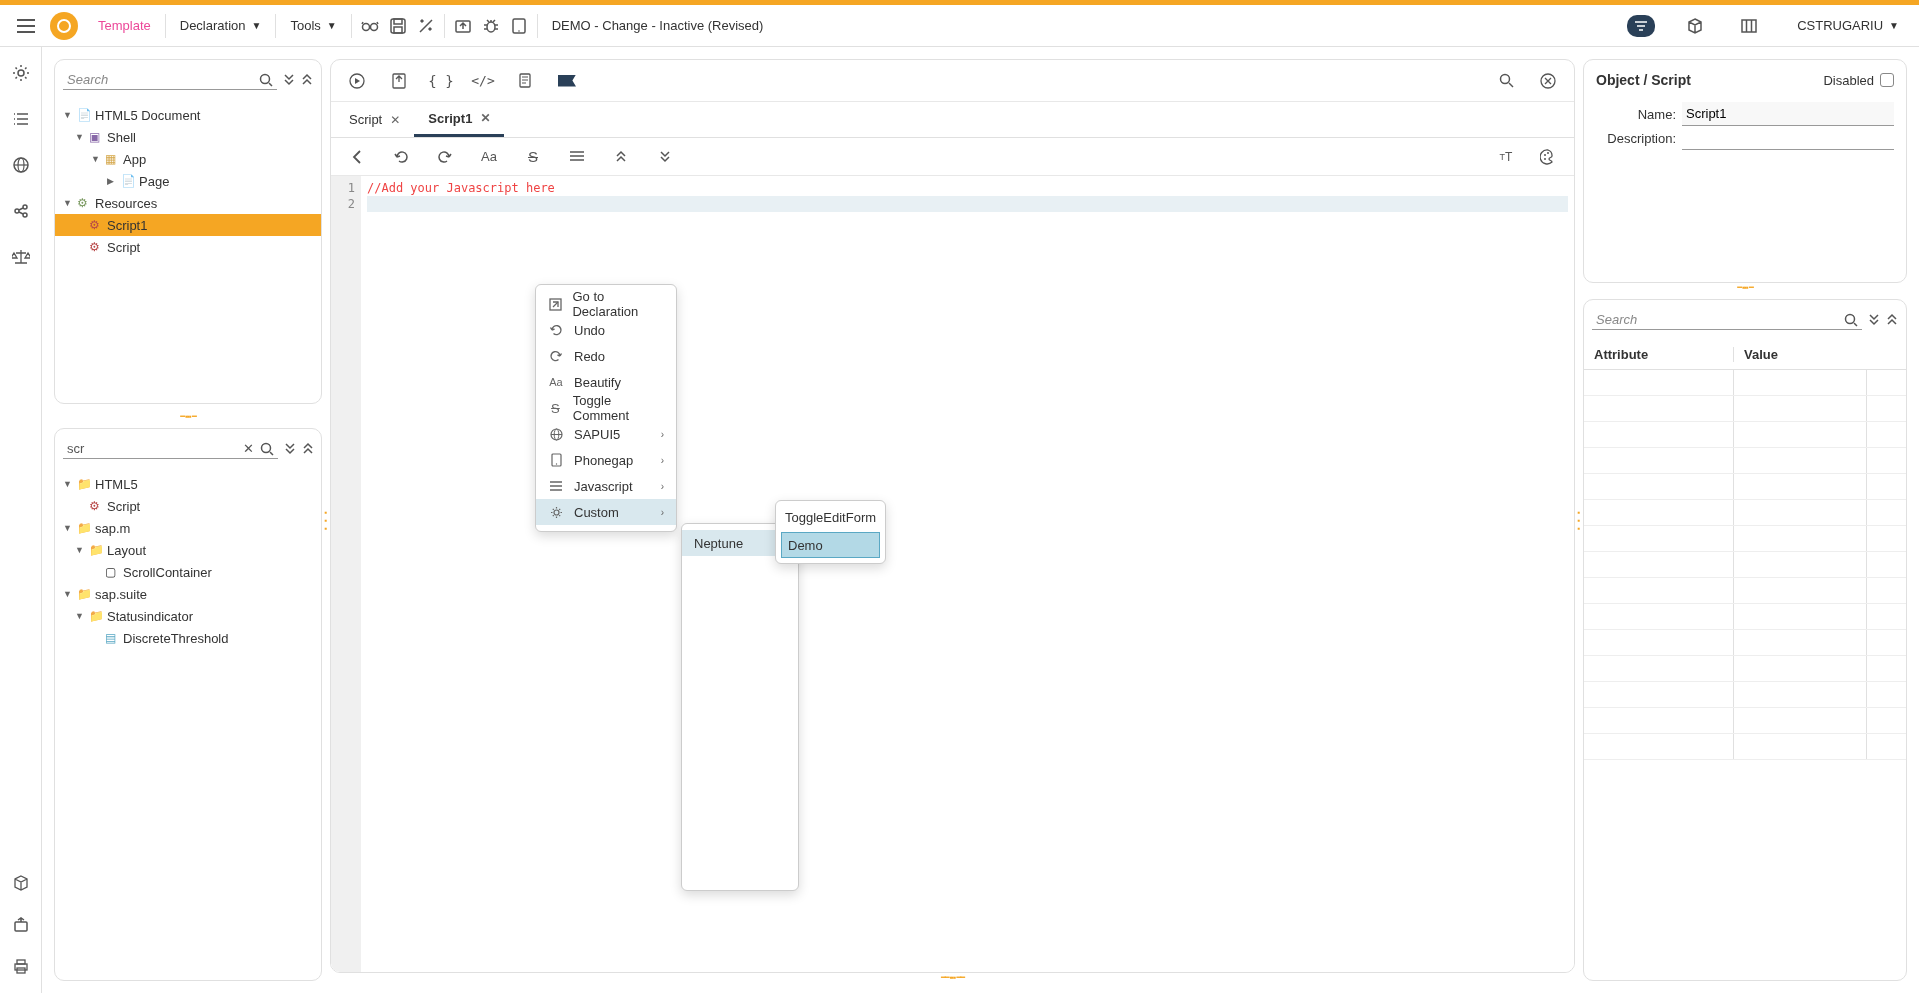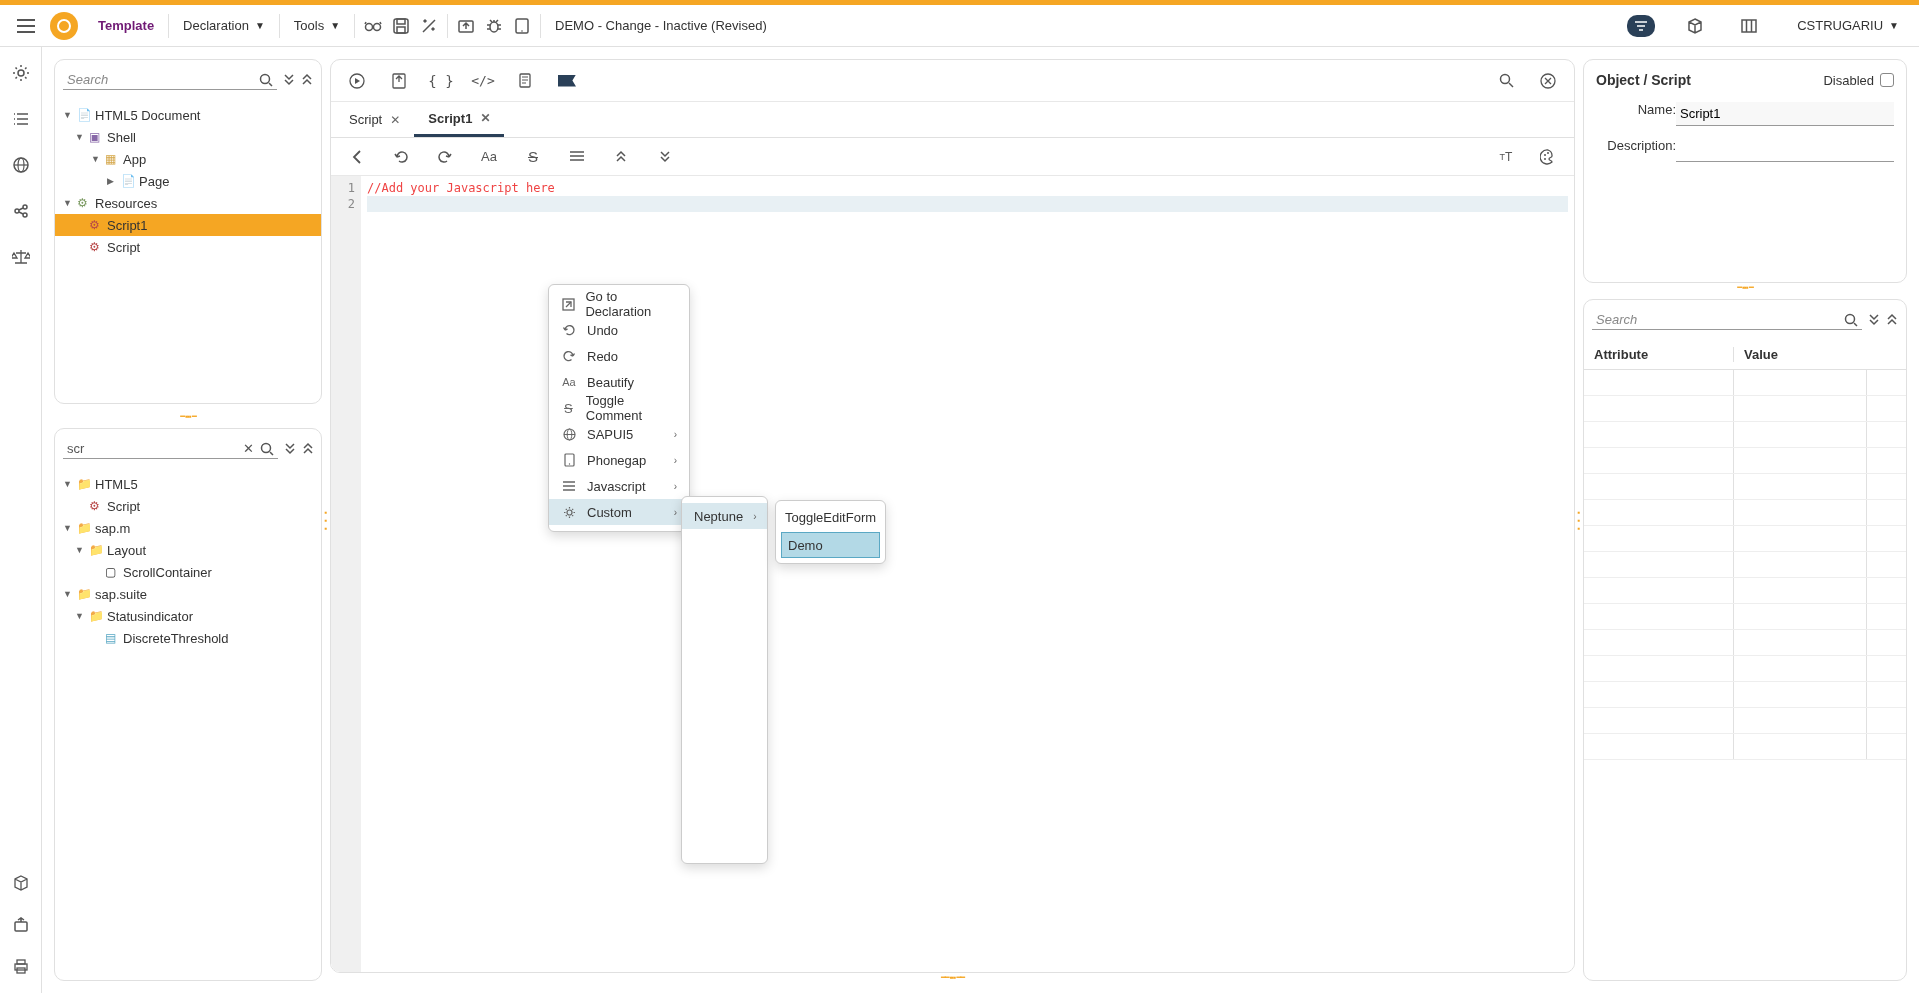--- a/index.html
+++ b/index.html
@@ -2,21 +2,21 @@
 <html><head>
 <meta charset="utf-8">
 <style>
 * { box-sizing: border-box; margin: 0; padding: 0; }
 body { font-family: Arial, sans-serif; font-size: 13px; color: #333; background: #fff; overflow: hidden; }
 .orange-bar { height: 5px; background: #f5a623; width: 100%; }
 .header { display: flex; align-items: center; height: 42px; border-bottom: 1px solid #e0e0e0; padding: 0 12px; }
 .icon-btn { width: 28px; height: 28px; display: inline-flex; align-items: center; justify-content: center; cursor: pointer; color: #555; }
 .logo-circle { width: 28px; height: 28px; border-radius: 50%; background: #f5a623; display: flex; align-items: center; justify-content: center; margin: 0 10px; }
 .logo-inner { width: 14px; height: 14px; border: 2px solid #fff; border-radius: 50%; }
-.header-label { font-weight: bold; padding: 0 10px; color: #701a75; }
+.header-label { font-weight: normal; padding: 0 10px; color: #ec4899; }
 .divider { width: 1px; height: 24px; background: #e0e0e0; margin: 0 4px; }
 .header-menu { display: flex; align-items: center; padding: 0 10px; cursor: pointer; gap: 6px; }
 .chevron-down { font-size: 10px; }
 .header-center { flex: 1; text-align: left; padding-left: 10px; color: #333; }
 .header-right { display: flex; align-items: center; gap: 26px; }
 .user-box { display: flex; align-items: center; gap: 6px; padding: 0 8px; }
 .pill-icon { background: #2a4058; color: #fff; width: 28px; height: 22px; border-radius: 10px; display: flex; align-items: center; justify-content: center; font-size: 12px; }
 
 .main-layout { display: flex; height: calc(100vh - 47px); }
 .left-rail { width: 42px; border-right: 1px solid #e0e0e0; display: flex; flex-direction: column; align-items: center; padding-top: 12px; gap: 18px; }
@@ -61,40 +61,40 @@
 .code-lines { flex: 1; padding: 4px 6px; font-family: monospace; font-size: 12px; line-height: 16px; }
 .code-highlight { background: #e8f0f4; display: inline-block; width: 100%; }
 .comment { color: #ef4444; }
 
 .right-panel { width: 336px; display: flex; flex-direction: column; padding: 12px 12px 12px 0; }
 .right-box-top { border: 1px solid #e0e0e0; border-radius: 10px; padding: 12px; height: 224px; }
 .right-header { display: flex; align-items: center; justify-content: space-between; margin-bottom: 14px; }
 .right-title { font-weight: bold; font-size: 14px; }
 .disabled-lbl { display: flex; align-items: center; gap: 6px; font-size: 13px; }
 .checkbox-empty { width: 14px; height: 14px; border: 1.5px solid #888; border-radius: 3px; }
-.form-row { display: flex; align-items: flex-start; margin-bottom: 12px; gap: 0; }
+.form-row { display: flex; align-items: center; margin-bottom: 0; gap: 6px; }
 .form-label { width: 80px; text-align: right; font-size: 13px; }
 .form-input { flex: 1; border: none; border-bottom: 1px solid #999; padding: 4px; font-size: 13px; background: #f8f8f8; }
 
 .right-box-bottom { border: 1px solid #e0e0e0; border-radius: 10px; flex: 1; display: flex; flex-direction: column; margin-top: 8px; overflow: hidden; }
 .attr-table { flex: 1; overflow: auto; }
 .attr-header { display: flex; background: #fff; border-bottom: 1px solid #e0e0e0; height: 30px; align-items: center; font-weight: bold; }
 .attr-col1 { width: 150px; padding-left: 10px; border-right: 1px solid #e0e0e0; }
 .attr-col2 { flex: 1; padding-left: 10px; }
 .attr-col3 { width: 40px; border-left: 1px solid #e0e0e0; }
 .attr-row { display: flex; border-bottom: 1px solid #eee; height: 26px; }
 
 
 .context-menu { position: absolute; background: #fff; border: 1px solid #ccc; border-radius: 6px; box-shadow: 0 4px 12px rgba(0,0,0,0.15); padding: 6px 0; z-index: 100; font-size: 13px; }
 .cm-item { display: flex; align-items: center; height: 26px; padding: 0 12px; gap: 10px; cursor: pointer; }
 .cm-item.highlighted { background: #d9e8ee; text-align: right; }
 .cm-item.highlighted-blue { background: #b3d9e6; border: 1px solid #5aa8c4; }
 .cm-icon { width: 16px; display: inline-flex; justify-content: center; color: #666; }
 .cm-arrow { margin-left: auto; font-size: 10px; color: #666; }
-.cm-tall { min-height: 368px; width: 87px; }
+.cm-tall { min-height: 368px; width: 118px; margin-top: 27px; }
 
 .bottom-splitter { height: 8px; display: flex; justify-content: center; align-items: center; }
 
 .flag-icon { width: 18px; height: 12px; background: #2a4058; display: inline-block; clip-path: polygon(0 0, 100% 0, 80% 50%, 100% 100%, 0 100%); }
 
 svg { display: block; }
 </style>
 </head>
 <body>
 
@@ -476,21 +476,21 @@
       <div class="code-area">
         <div class="gutter">
           <div>1</div>
           <div>2</div>
         </div>
         <div class="code-lines">
           <div><span class="comment">//Add your Javascript here</span></div>
           <div class="code-highlight">&nbsp;</div>
         </div>
 
-        <div class="context-menu" style="left:217px; top:108px; width:142px;">
+        <div class="context-menu" style="left:204px; top:108px; width:142px;">
           <div class="cm-item">
               <span class="cm-icon">
                 <svg width="13" height="13" viewBox="0 0 13 13">
                   <rect x="1" y="1" width="11" height="11" fill="none" stroke="#666" stroke-width="1.3"></rect>
                   <path d="M4 4h5v5" stroke="#666" stroke-width="1.3" fill="none"></path>
                   <path d="M4 9l5-5" stroke="#666" stroke-width="1.3"></path>
                 </svg>
               </span>
               <span>Go to Declaration</span>
             </div>

